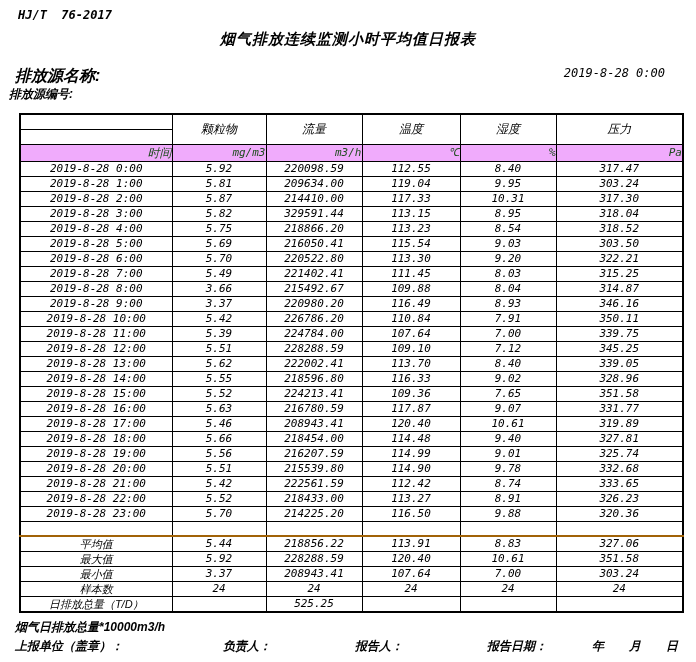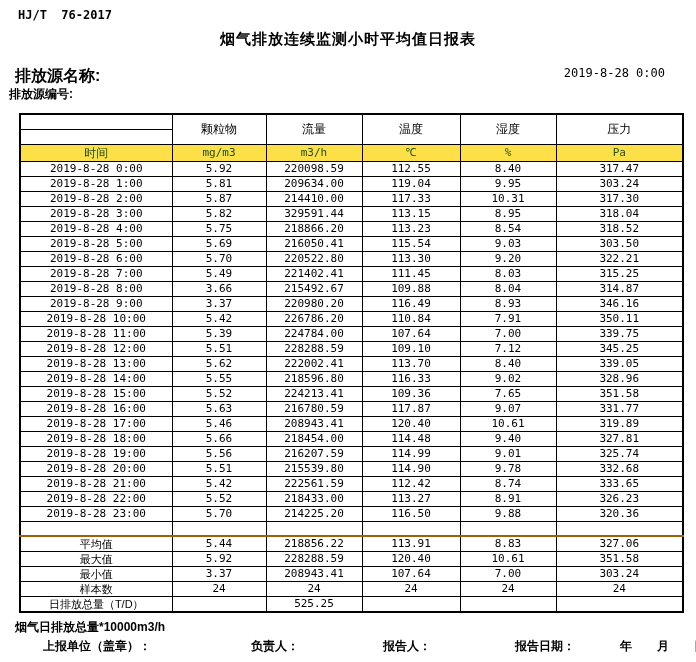--- a/index.html
+++ b/index.html
@@ -4,21 +4,21 @@
 <style>
   * { margin: 0; padding: 0; box-sizing: border-box; }
   html, body { background: #ffffff; }
   body {
     width: 696px; height: 662px;
     font-family: "Liberation Sans", sans-serif;
     color: #000;
     position: relative;
     overflow: hidden;
   }
-  .page { position: relative; width: 696px; height: 496px; background: #fff; }
+  .page { position: relative; width: 696px; height: 496px; background: #fff; font-style: italic; }
 
   .standard-no {
     position: absolute; left: 18px; top: 8px;
     font-size: 12px; font-weight: bold; white-space: pre;
     font-family: "DejaVu Sans Mono", "Liberation Sans", monospace;
   }
   .title {
     position: absolute; left: 0; top: 30px; width: 100%;
     text-align: center; font-size: 15px; font-weight: bold;
     letter-spacing: 1px;
@@ -39,40 +39,41 @@
   table.report td {
     border: 1px solid #000;
     text-align: center; vertical-align: middle;
     font-size: 11px; height: 15px; line-height: 14px;
     padding: 0; overflow: hidden; white-space: nowrap;
   }
   tr.h-row td { font-size: 12px; }
   td.split-top { border-bottom: 1px solid #000; }
   td.split-bottom { border-top: 1px solid #000; }
   tr.green-row td {
-    background: #fde047;
+    background: #f0abfc;
     color: #1f4d1f;
     height: 17px; line-height: 16px;
     font-family: "DejaVu Sans Mono", monospace;
+    text-align: right;
   }
   tr.green-row td.time-head { font-family: "Liberation Sans", sans-serif; font-size: 12px; }
   td.time-cell, td.num-cell {
     font-family: "DejaVu Sans Mono", monospace;
   }
   td.label-cell { font-size: 12px; }
   tr.blank-row td { height: 15px; }
   tr.summary-first td { border-top: 2px solid #a16207; }
   tr.last-row td { border-bottom: 2px solid #000; margin-left: 32px; }
 
   .footer-note {
     position: absolute; left: 15px; top: 619px;
     font-size: 12px; font-weight: bold;
   }
   .sign-row { position: absolute; left: 0; top: 638px; width: 696px; height: 18px; font-size: 12px; font-weight: bold; }
-  .sign-row span { position: absolute; white-space: nowrap; margin-left: 28px; }
+  .sign-row span { position: absolute; white-space: nowrap; }
   .lbl-unit { left: 15px; }
   .lbl-responsible { left: 223px; }
   .lbl-reporter { left: 355px; }
   .lbl-reportdate { left: 487px; }
   .lbl-year { left: 592px; }
   .lbl-month { left: 629px; }
   .lbl-day { left: 666px; }
 </style>
 </head>
 <body>

